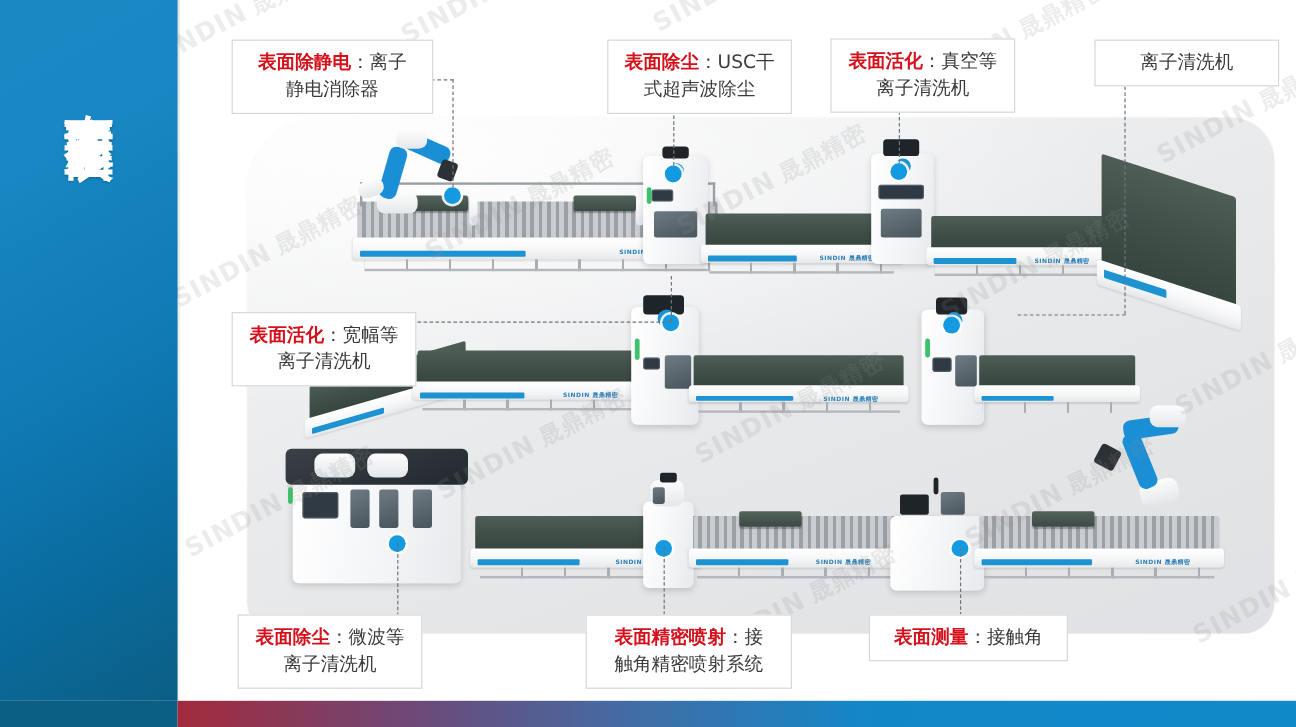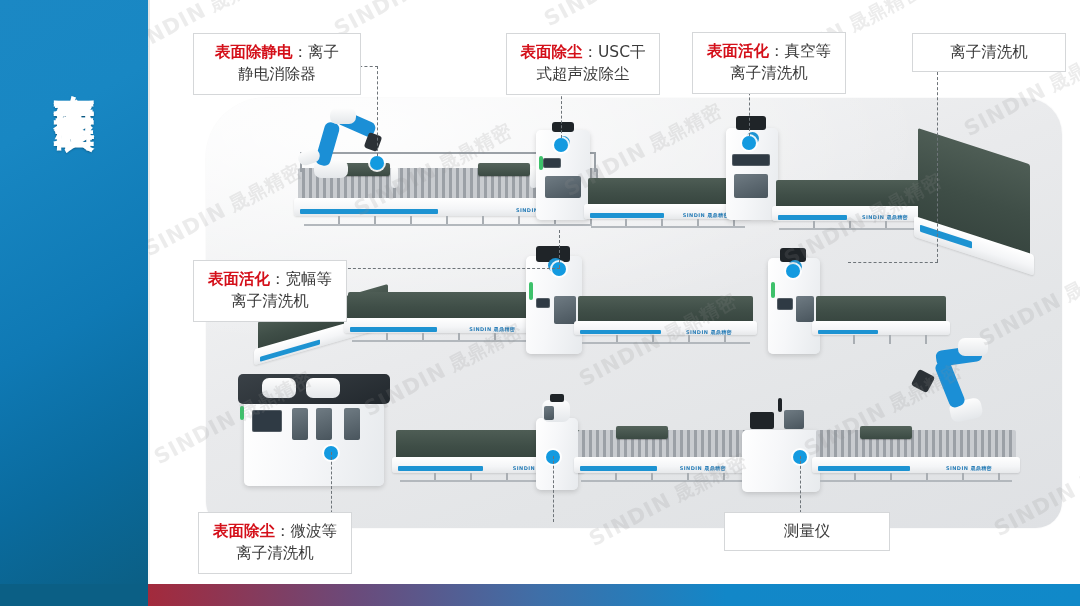--- a/index.html
+++ b/index.html
@@ -412,23 +412,27 @@
   <div class="callout" style="left:193px;top:260px;width:132px;">
     <div><span class="k">表面活化</span><span class="v">：</span><span class="v">宽幅等</span></div>
     <div class="v">离子清洗机</div>
   </div>
 
   <div class="callout" style="left:198px;top:512px;width:132px;">
     <div><span class="k">表面除尘</span><span class="v">：</span><span class="v">微波等</span></div>
     <div class="v">离子清洗机</div>
   </div>
 
+  <div class="callout" style="left:488px;top:512px;width:150px;">
+    <div><span class="k">表面精密喷射</span><span class="v">：</span><span class="v">接</span></div>
+    <div class="v">触角精密喷射系统</div>
+  </div>
 
   <div class="callout" style="left:724px;top:512px;width:144px;">
-    <div class="v">测量仪</div>
+    <div><span class="k">表面测量</span><span class="v">：</span><span class="v">接触角</span></div>
   </div>
 
   <div class="sidebar">
     <div class="sidebar-title">专注表面而不止于表面</div>
   </div>
   <div class="sidebar-edge"></div>
 
   <div class="bottom-bar-left"></div>
   <div class="bottom-bar"></div>
 

